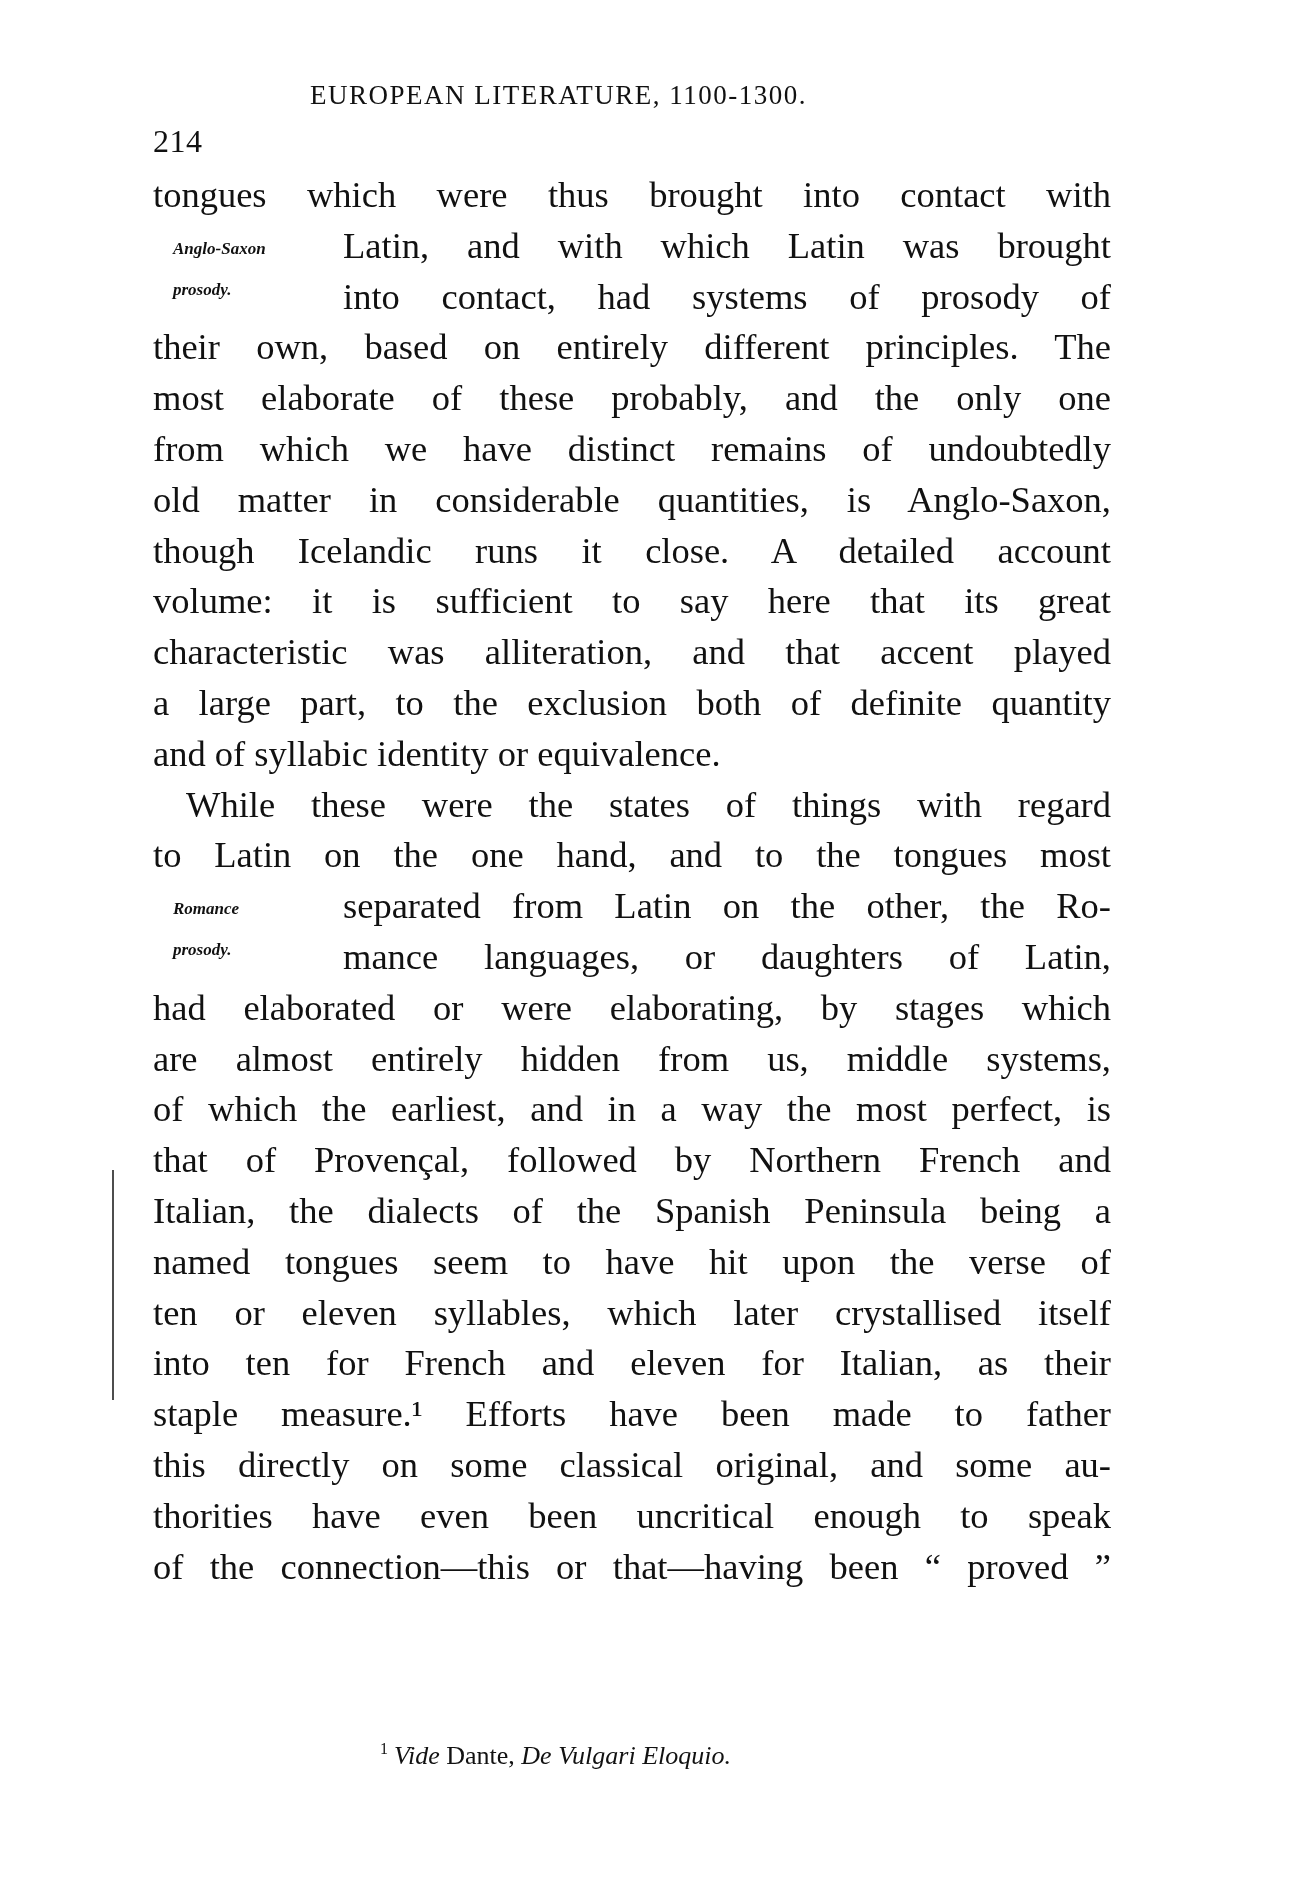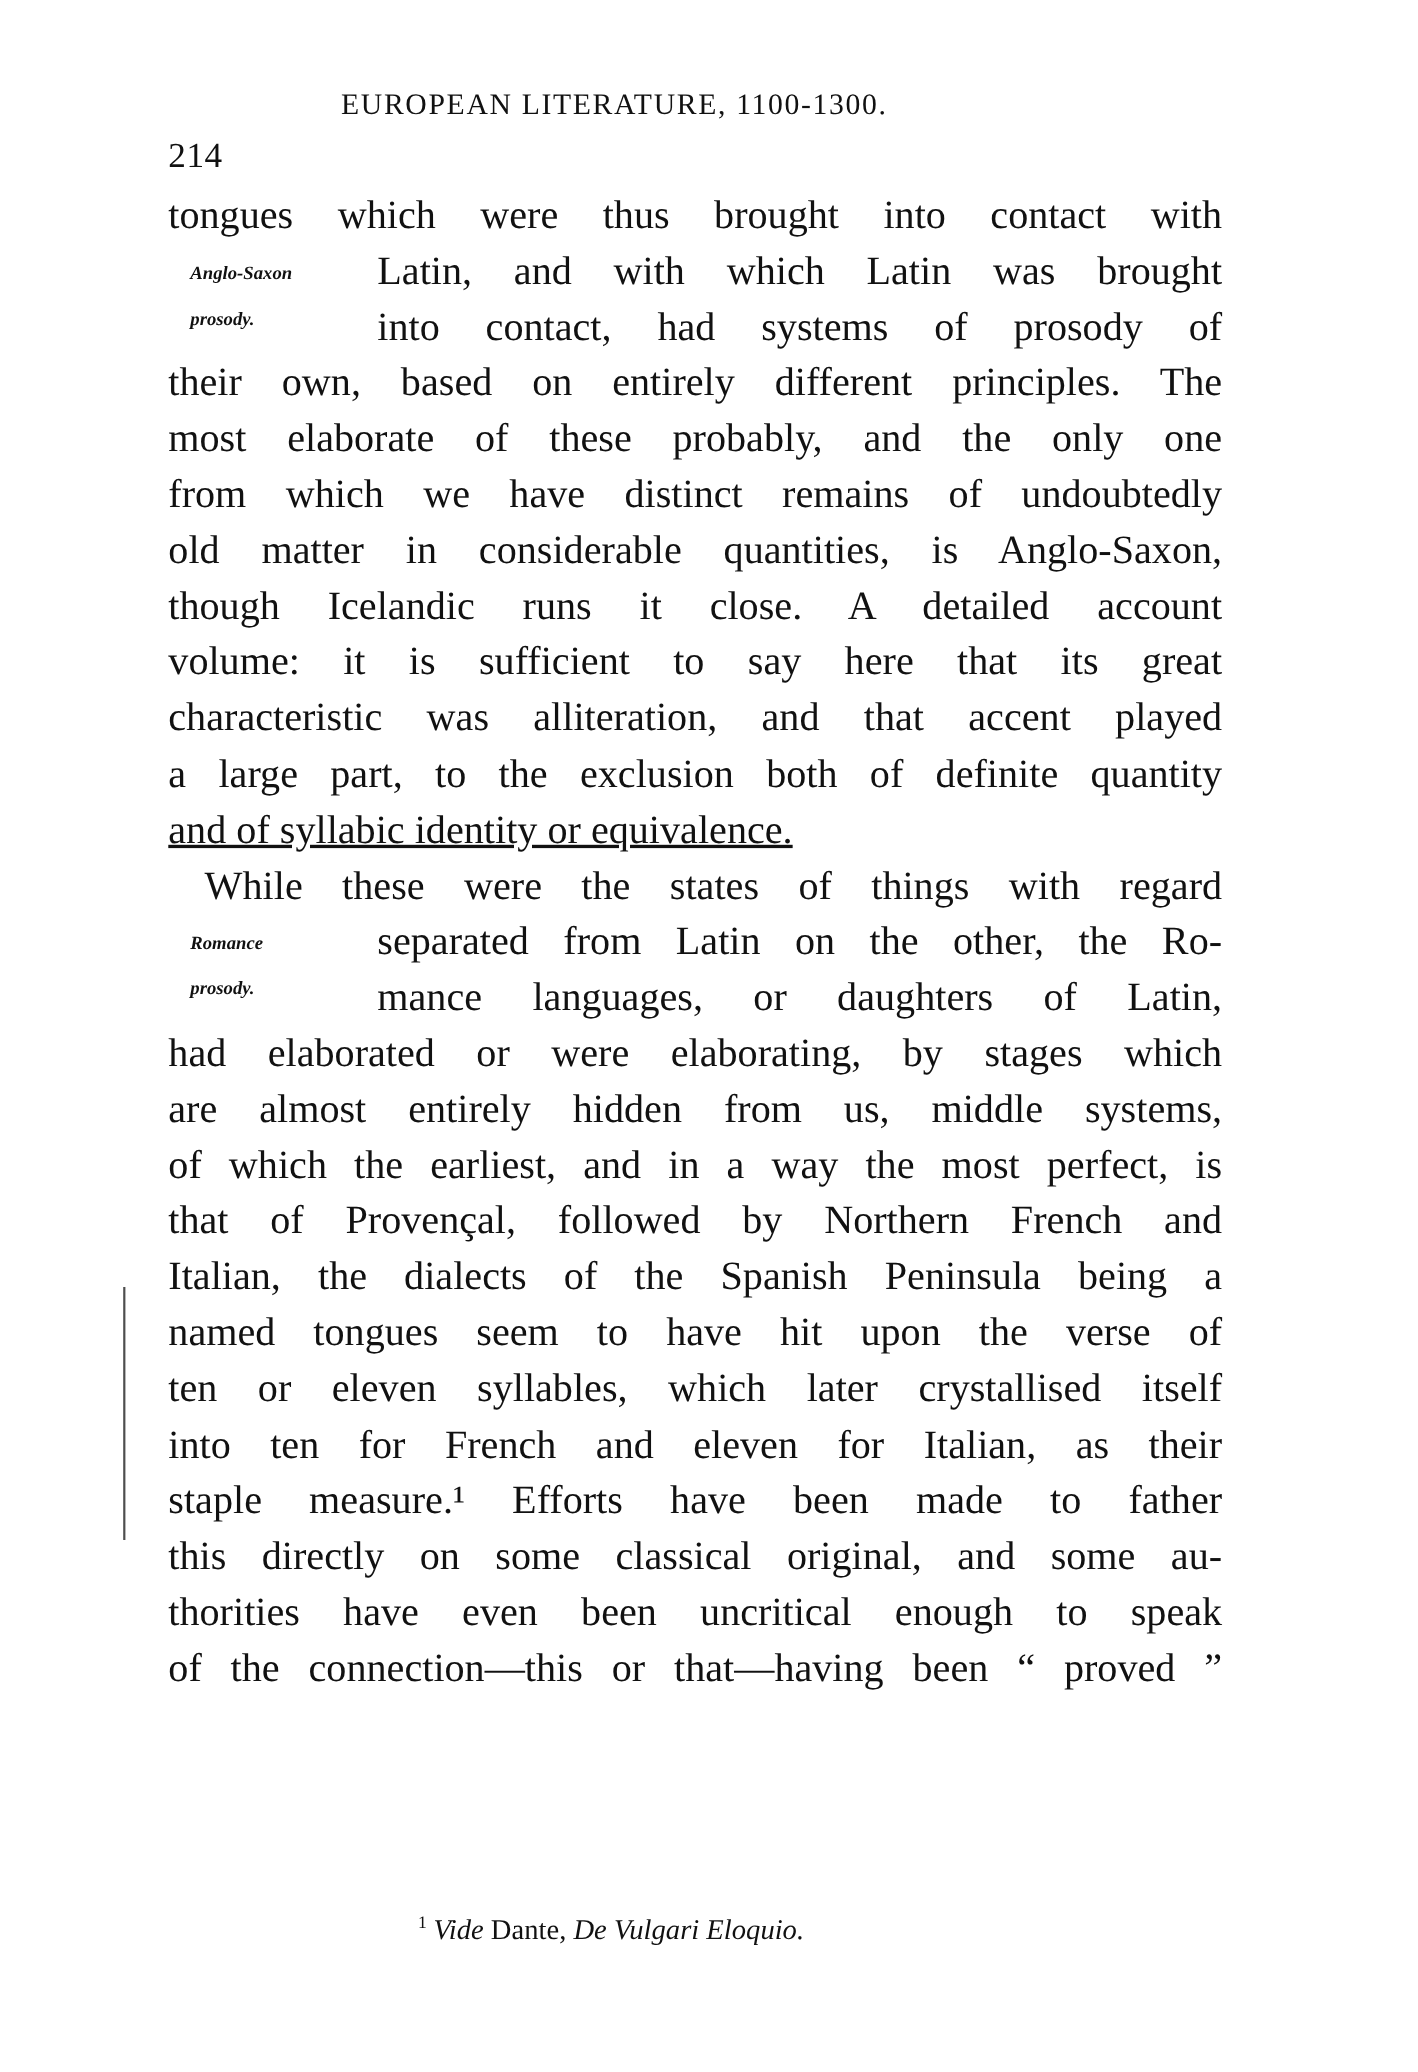--- a/index.html
+++ b/index.html
@@ -5,21 +5,21 @@
     html, body { margin: 0; padding: 0; background: #ffffff; }
     body { width: 1289px; height: 1884px; position: relative; overflow: hidden;
            font-family: "Liberation Serif", "DejaVu Serif", serif; color: #111; }
     .running-head { position: absolute; top: 78px; left: 153px; width: 940px; height: 40px;
                     font-size: 29px; letter-spacing: 0.5px; }
     .page-number { position: absolute; left: 0; top: 0; font-size: 32px; margin-top: 45px; }
     .running-title { position: absolute; left: 157px; top: 2px; font-size: 27px; letter-spacing: 1.5px; }
     .body-text { position: absolute; top: 170px; left: 153px; width: 958px; }
     .line { height: 50.8px; font-size: 36.5px; line-height: 50.8px; white-space: nowrap;
             text-align: justify; text-align-last: justify; position: relative; }
-    .line.last { text-align-last: left; text-decoration: underline; }
+    .line.last { text-align-last: left; }
     .line.indent-first { padding-left: 33px; }
     .line.margin-shift { padding-left: 190px; }
     .sidenote { position: absolute; left: 20px; font-style: italic; font-size: 17px;
                 line-height: 20px; font-weight: bold; }
     .sidenote-top { top: 18px; }
     .sidenote-bottom { top: 8px; }
     .margin-rule { position: absolute; left: 112px; top: 1170px; width: 2px; height: 230px;
                    background: #222; opacity: 0.8; }
     .footnote { position: absolute; top: 1740px; left: 380px; font-size: 26px; }
     .footnote sup { font-size: 16px; vertical-align: 10px; margin-right: 6px; }
@@ -50,20 +50,21 @@
   <div class="line">their own, based on entirely different principles. The</div>
   <div class="line">most elaborate of these probably, and the only one</div>
   <div class="line">from which we have distinct remains of undoubtedly</div>
   <div class="line">old matter in considerable quantities, is Anglo-Saxon,</div>
   <div class="line">though Icelandic runs it close. A detailed account</div>
   <div class="line">volume: it is sufficient to say here that its great</div>
   <div class="line">characteristic was alliteration, and that accent played</div>
   <div class="line">a large part, to the exclusion both of definite quantity</div>
   <div class="line last">and of syllabic identity or equivalence.</div>
   <div class="line indent-first">While these were the states of things with regard</div>
+  <div class="line">to Latin on the one hand, and to the tongues most</div>
   <div class="line margin-shift">
     <span class="sidenote sidenote-top">
       <span>Romance</span>
     </span>
     <span>separated from Latin on the other, the Ro-</span>
   </div>
   <div class="line margin-shift">
     <span class="sidenote sidenote-bottom">
       <span>prosody.</span>
     </span>

